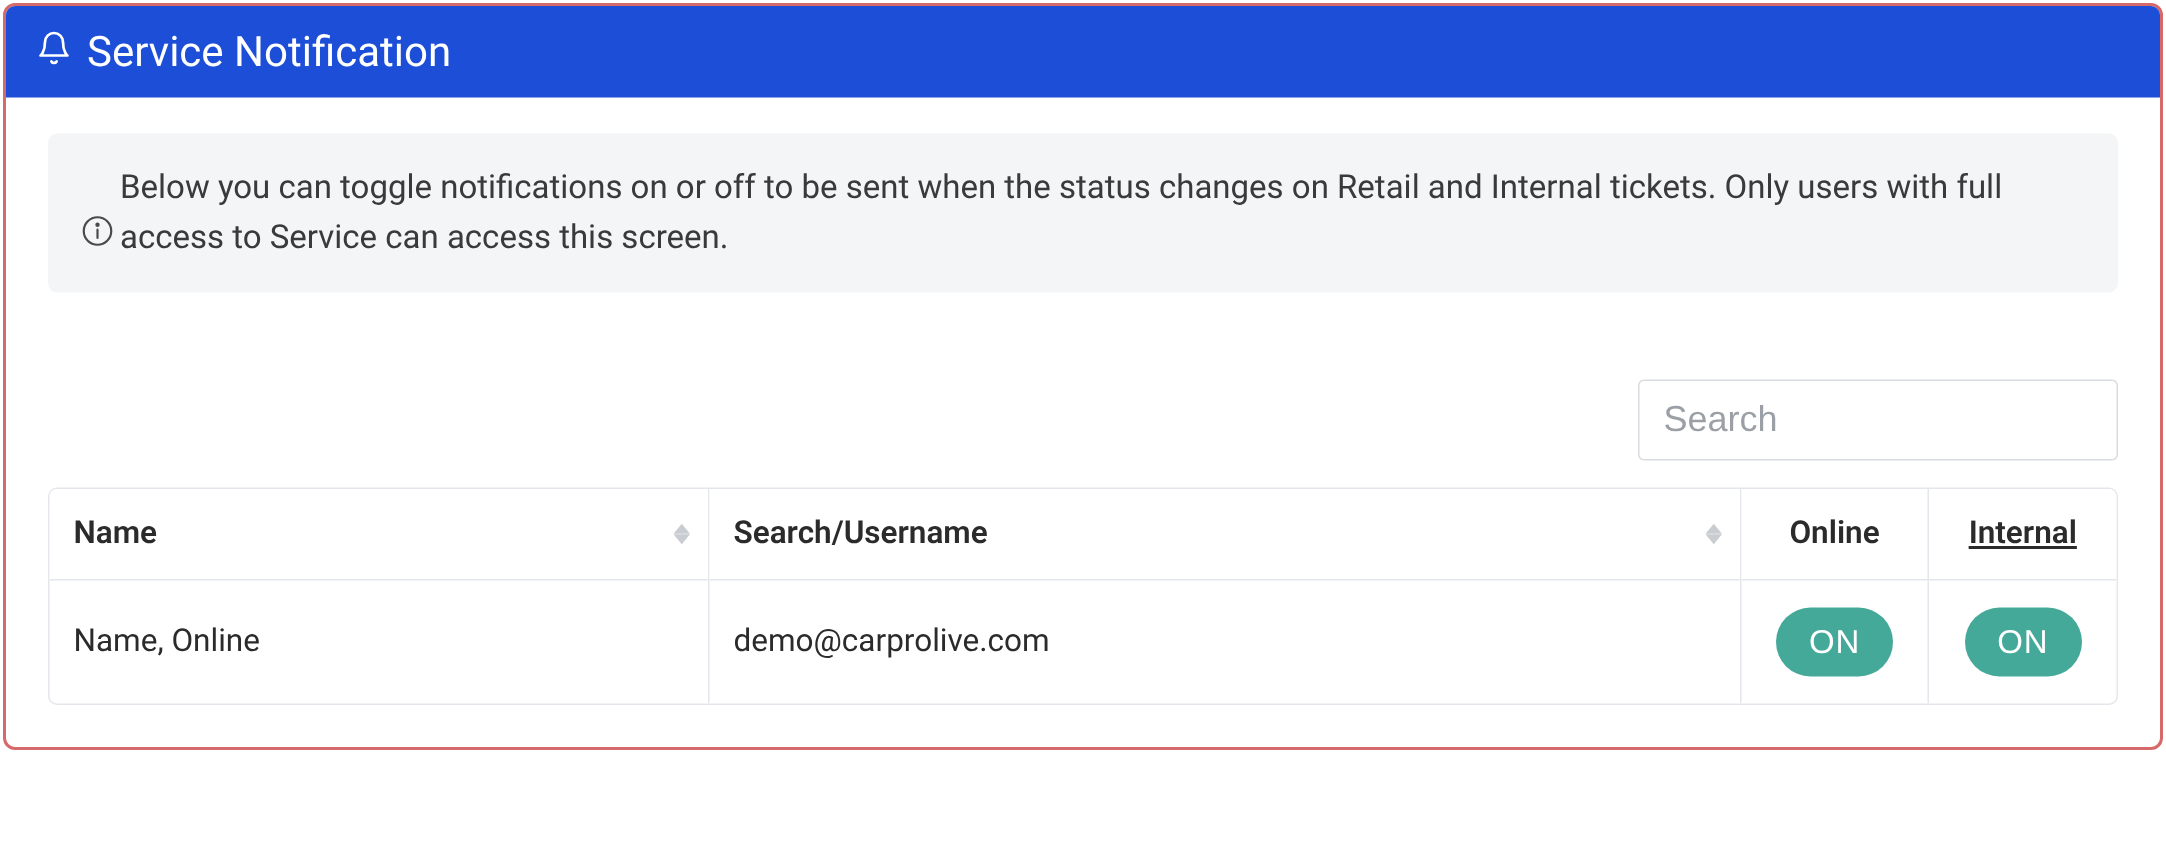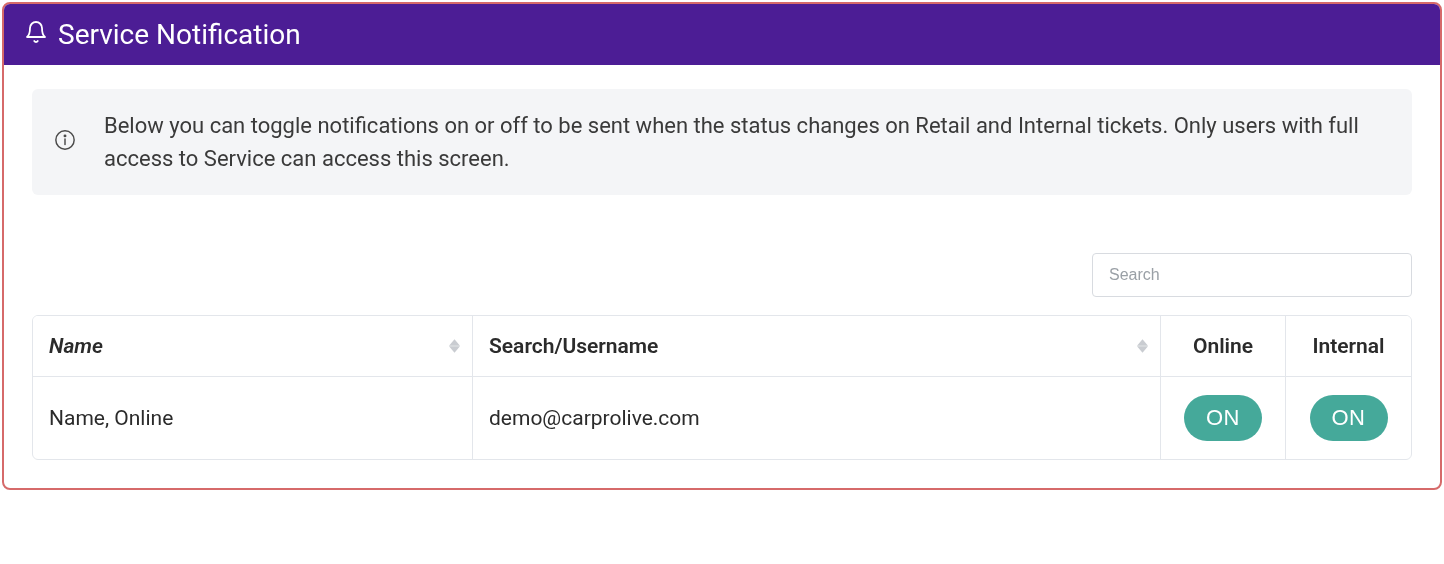--- a/index.html
+++ b/index.html
@@ -13,21 +13,21 @@
     padding: 0;
   }
   .panel {
     border: 2px solid #d66a6a;
     border-radius: 8px;
     overflow: hidden;
     margin: 2px;
     background: #fff;
   }
   .panel-header {
-    background: #4c1d95;
+    background: #1d4ed8;
     color: #fff;
     padding: 14px 20px;
     display: flex;
     align-items: center;
     gap: 10px;
     font-size: 28px;
     font-weight: 400;
   }
   .bell-icon {
     width: 24px;
@@ -35,42 +35,42 @@
     flex-shrink: 0;
   }
   .panel-body {
     padding: 24px 28px 28px 28px;
   }
   .info-box {
     background: #f4f5f7;
     border-radius: 6px;
     padding: 20px 22px;
     display: flex;
-    gap: 28px;
-    align-items: center;
+    gap: 4px;
+    align-items: flex-end;
     color: #3a3a3a;
     font-size: 22px;
     line-height: 1.5;
   }
   .info-icon {
     width: 22px;
     height: 22px;
     flex-shrink: 0;
     margin-top: 5px;
   }
   .search-row {
     display: flex;
     justify-content: flex-end;
     margin-top: 58px;
     margin-bottom: 18px;
   }
   .search-input {
     width: 320px;
     padding: 12px 16px;
-    font-size: 16px;
+    font-size: 24px;
     border: 1px solid #d8dbe0;
     border-radius: 4px;
     color: #333;
     outline: none;
   }
   .search-input::placeholder {
     color: #9aa0a6;
   }
   table {
     width: 100%;
@@ -88,20 +88,21 @@
     font-size: 21px;
     color: #2b2b2b;
   }
   th {
     font-weight: 600;
     background: #fff;
     position: relative;
   }
   th:last-child, td:last-child {
     border-right: none;
+    text-decoration: underline;
   }
   tbody tr:last-child td {
     border-bottom: none;
   }
   .sort-icon {
     position: absolute;
     right: 12px;
     top: 50%;
     transform: translateY(-50%);
     display: flex;
@@ -127,21 +128,20 @@
     border: none;
     border-radius: 24px;
     padding: 10px 22px;
     font-size: 22px;
     font-weight: 500;
     cursor: pointer;
     letter-spacing: 0.5px;
   }
   .col-name {
     width: 440px;
-    font-style: italic;
   }
 </style>
 </head>
 <body>
 
 <div class="panel">
   <div class="panel-header">
     <span>
       <svg class="bell-icon" viewBox="0 0 24 24" fill="none" stroke="#fff" stroke-width="1.8" stroke-linecap="round" stroke-linejoin="round">
         <path d="M18 8a6 6 0 0 0-12 0c0 7-3 9-3 9h18s-3-2-3-9"></path>

